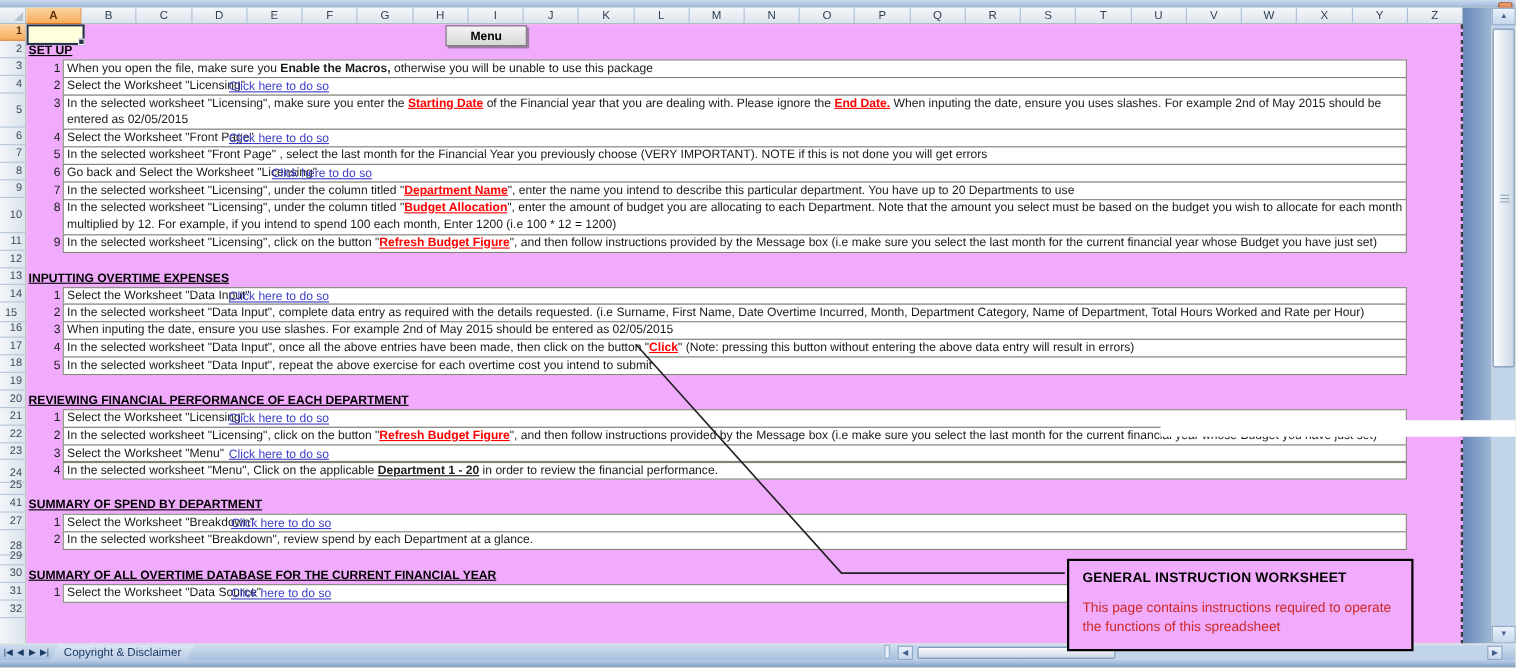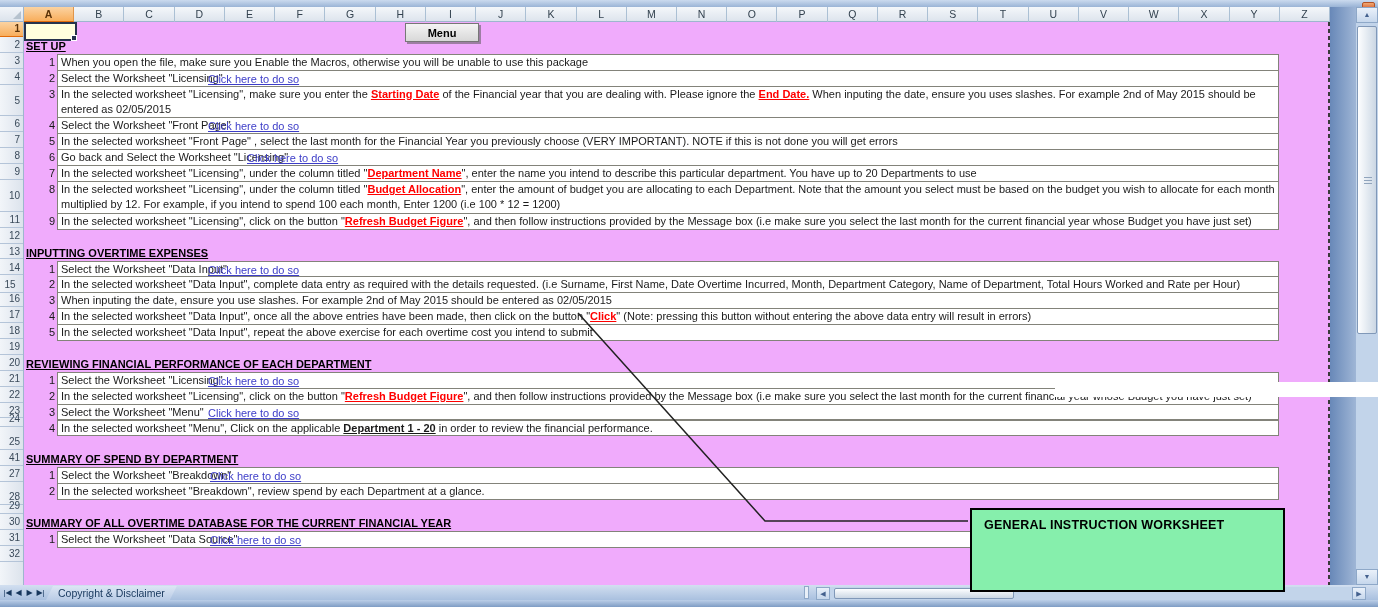--- a/index.html
+++ b/index.html
@@ -30,21 +30,21 @@
   .sheet{position:absolute;left:24px;top:22px;width:1306px;height:563px;background:#f0abfc;overflow:hidden;}
   .a1{position:absolute;left:0;top:0;width:49px;height:15px;border:2px solid #26334D;background:#FFFFDE;}
   .a1 .handle{position:absolute;right:-2px;bottom:-2px;width:4px;height:4px;background:#26334D;border:1px solid #fff;}
   .heading{position:absolute;left:2px;font-size:11px;font-weight:bold;color:#000;
            text-decoration:underline;white-space:nowrap;}
   .inum{position:absolute;width:31px;text-align:right;font-size:11px;color:#1A1A1A;}
   .cellbox{position:absolute;left:33px;width:1222px;background:#fff;border:1px solid #83837A;
            box-sizing:border-box;font-size:11px;color:#1A1A1A;line-height:14.5px;
            padding:0 3px;white-space:nowrap;overflow:hidden;}
   .cellbox.tall{white-space:normal;line-height:15.3px;padding-top:0;}
-  .seg-b{font-weight:normal;}
+  .seg-b{font-weight:bold;}
   .seg-bu{font-weight:bold;text-decoration:underline;}
   .seg-rb{font-weight:bold;color:#FF0000;text-decoration:underline;}
   .seg-l{color:#3D3DC8;text-decoration:underline;cursor:pointer;}
   .seg-l.abs{position:absolute;top:1px;}
   .menu-btn{position:absolute;left:405px;top:23px;width:74px;height:19px;
             background:linear-gradient(#F4F4F4,#D8D8D8);border:1px solid #777;
             box-shadow:2px 2px 0 rgba(90,90,90,.55);font-size:11px;font-weight:bold;color:#000;
             text-align:center;line-height:18px;box-sizing:border-box;}
   .pagebreak{position:absolute;left:1328px;top:22px;width:2px;height:563px;
              background:repeating-linear-gradient(#3A3A3A 0 4px,transparent 4px 7px);}
@@ -73,21 +73,21 @@
   .tab.active{background:#FFFFFF;font-weight:bold;color:#10263F;}
   .tab.alert{background:linear-gradient(#F8695B,#EF4433);color:#7F120A;font-weight:bold;}
   .tabsplit{position:absolute;top:1px;width:5px;height:13px;background:#E8EFF8;border:1px solid #8EA8C8;box-sizing:border-box;}
   
   .hs-track{position:absolute;top:587px;height:13px;background:#C2D4EA;}
   .hs-btn{position:absolute;top:587px;width:14px;height:13px;background:linear-gradient(#EAF1FA,#C6D7EC);
           border:1px solid #8EA8C8;box-sizing:border-box;color:#44618E;font-size:7px;text-align:center;line-height:11px;}
   .hthumb{position:absolute;top:588px;height:11px;border-radius:2px;
           background:linear-gradient(#FDFEFF,#CBD7E4);border:1px solid #8098B8;box-sizing:border-box;}
   
-  .callout{position:absolute;left:970px;top:508px;width:315px;height:84px;background:#86efac;
+  .callout{position:absolute;left:970px;top:508px;width:315px;height:84px;background:#f0abfc;
            border:2px solid #000;box-sizing:border-box;padding:8px 12px;z-index:30;}
   .callout .title{font-size:12.5px;font-weight:bold;color:#000;letter-spacing:.2px;}
   .callout .body{margin-top:11px;font-size:12.5px;color:#CC2A2A;line-height:1.45;}
   .strip{position:absolute;left:1055px;top:382px;width:323px;height:15px;background:#fff;z-index:20;}
   svg.leader{position:absolute;left:0;top:0;width:1378px;height:607px;pointer-events:none;z-index:25;}
 </style>
 </head>
 <body>
 
 <div class="page">
@@ -142,21 +142,21 @@
       <div class="rownum" style="top: 238.5px; height: 14.9px; line-height: 14.9px;">14</div>
       <div class="rownum" style="top: 256px; height: 14.9px; line-height: 14.9px; text-align: center;">15</div>
       <div class="rownum" style="top: 270.3px; height: 14.9px; line-height: 14.9px;">16</div>
       <div class="rownum" style="top: 286.2px; height: 14.9px; line-height: 14.9px;">17</div>
       <div class="rownum" style="top: 302.1px; height: 14.9px; line-height: 14.9px;">18</div>
       <div class="rownum" style="top: 318px; height: 14.9px; line-height: 14.9px;">19</div>
       <div class="rownum" style="top: 333.9px; height: 14.9px; line-height: 14.9px;">20</div>
       <div class="rownum" style="top: 349.8px; height: 14.9px; line-height: 14.9px;">21</div>
       <div class="rownum" style="top: 365.7px; height: 14.9px; line-height: 14.9px;">22</div>
       <div class="rownum" style="top: 381.6px; height: 14.9px; line-height: 14.9px;">23</div>
-      <div class="rownum" style="top: 390px; height: 14.9px; line-height: 14.9px;">24</div>
+      <div class="rownum" style="top: 402px; height: 14.9px; line-height: 14.9px;">24</div>
       <div class="rownum" style="top: 413.4px; height: 14.9px; line-height: 14.9px;">25</div>
       <div class="rownum" style="top: 429.3px; height: 14.9px; line-height: 14.9px;">41</div>
       <div class="rownum" style="top: 445.2px; height: 14.9px; line-height: 14.9px;">27</div>
       <div class="rownum" style="top: 468px; height: 14.9px; line-height: 14.9px;">28</div>
       <div class="rownum" style="top: 477px; height: 14.9px; line-height: 14.9px;">29</div>
       <div class="rownum" style="top: 492.9px; height: 14.9px; line-height: 14.9px;">30</div>
       <div class="rownum" style="top: 508.8px; height: 14.9px; line-height: 14.9px;">31</div>
       <div class="rownum" style="top: 524.7px; height: 14.9px; line-height: 14.9px;">32</div>
     </div>
 
@@ -256,16 +256,17 @@
   <div class="hs-btn" style="left:1352px;">▶</div>
 
   <div class="strip"></div>
 
   <svg class="leader">
     <polyline points="578,313 765,521 968,521" fill="none" stroke="#222" stroke-width="1.5"></polyline>
   </svg>
 
   <div class="callout">
     <div class="title">GENERAL INSTRUCTION  WORKSHEET</div>
+    <div class="body">This page contains instructions required to operate the functions of this spreadsheet</div>
   </div>
 
   <div class="statusbar"></div>
 </div>
 
 </body></html>

